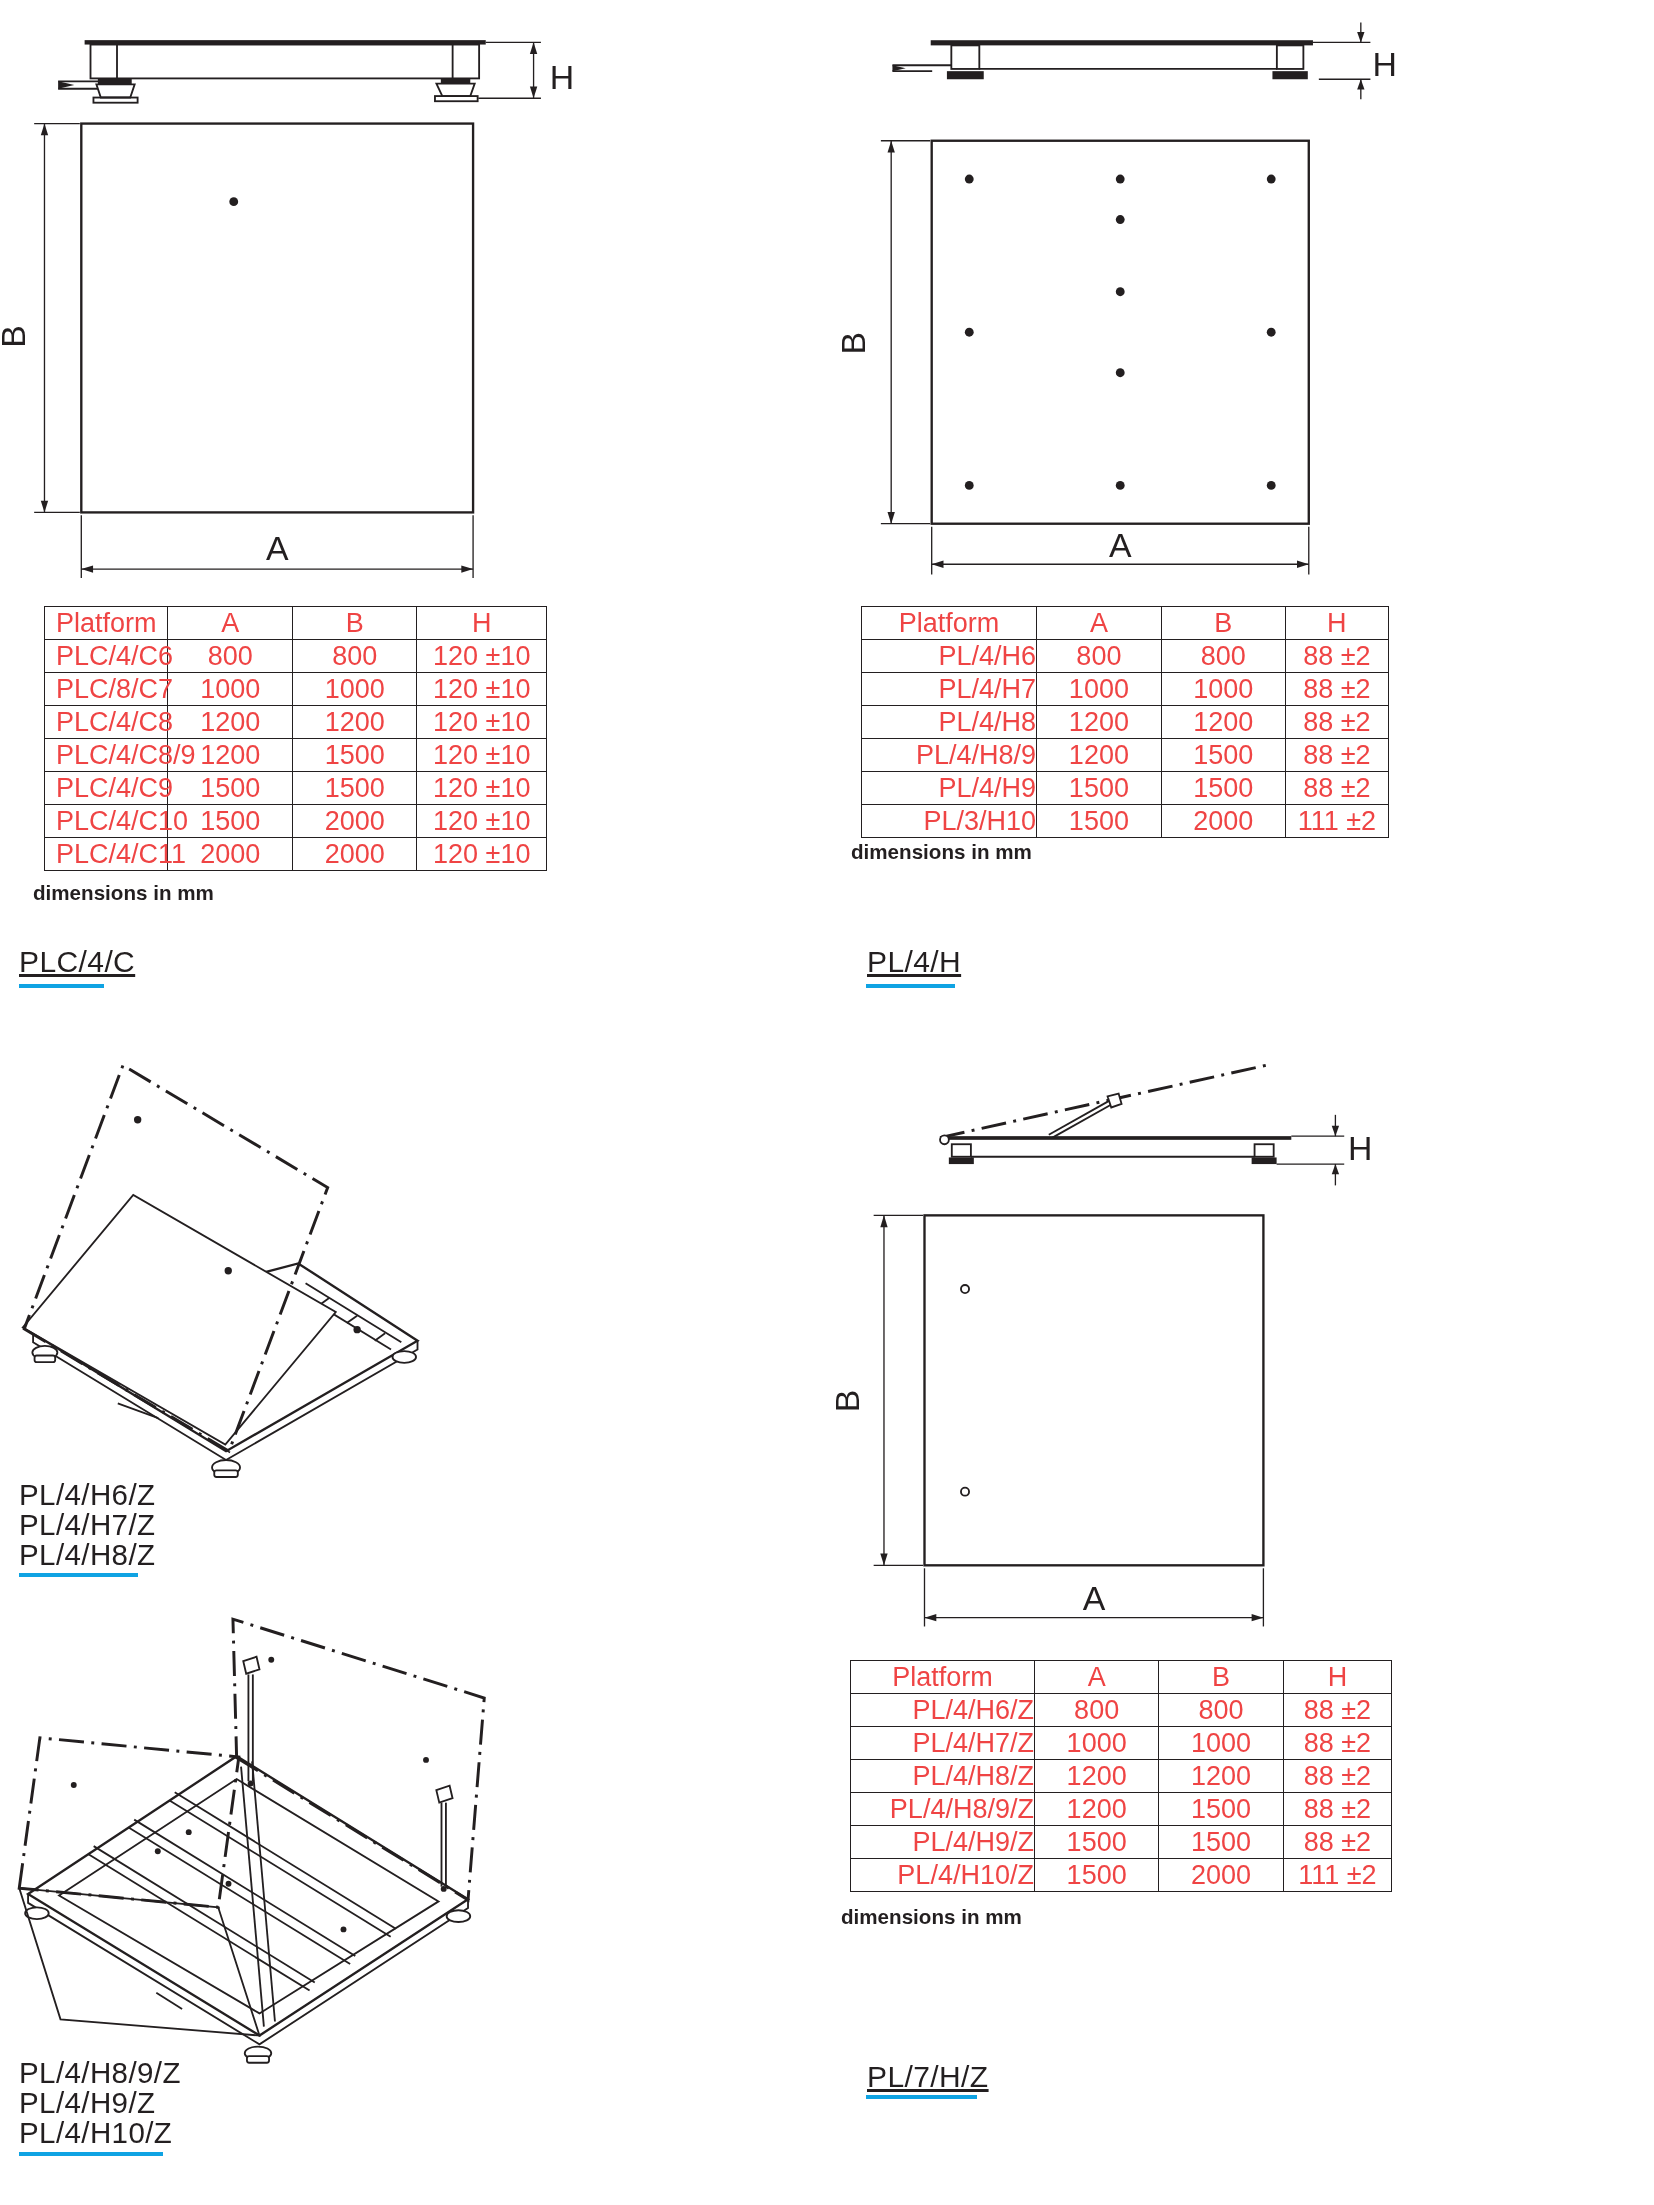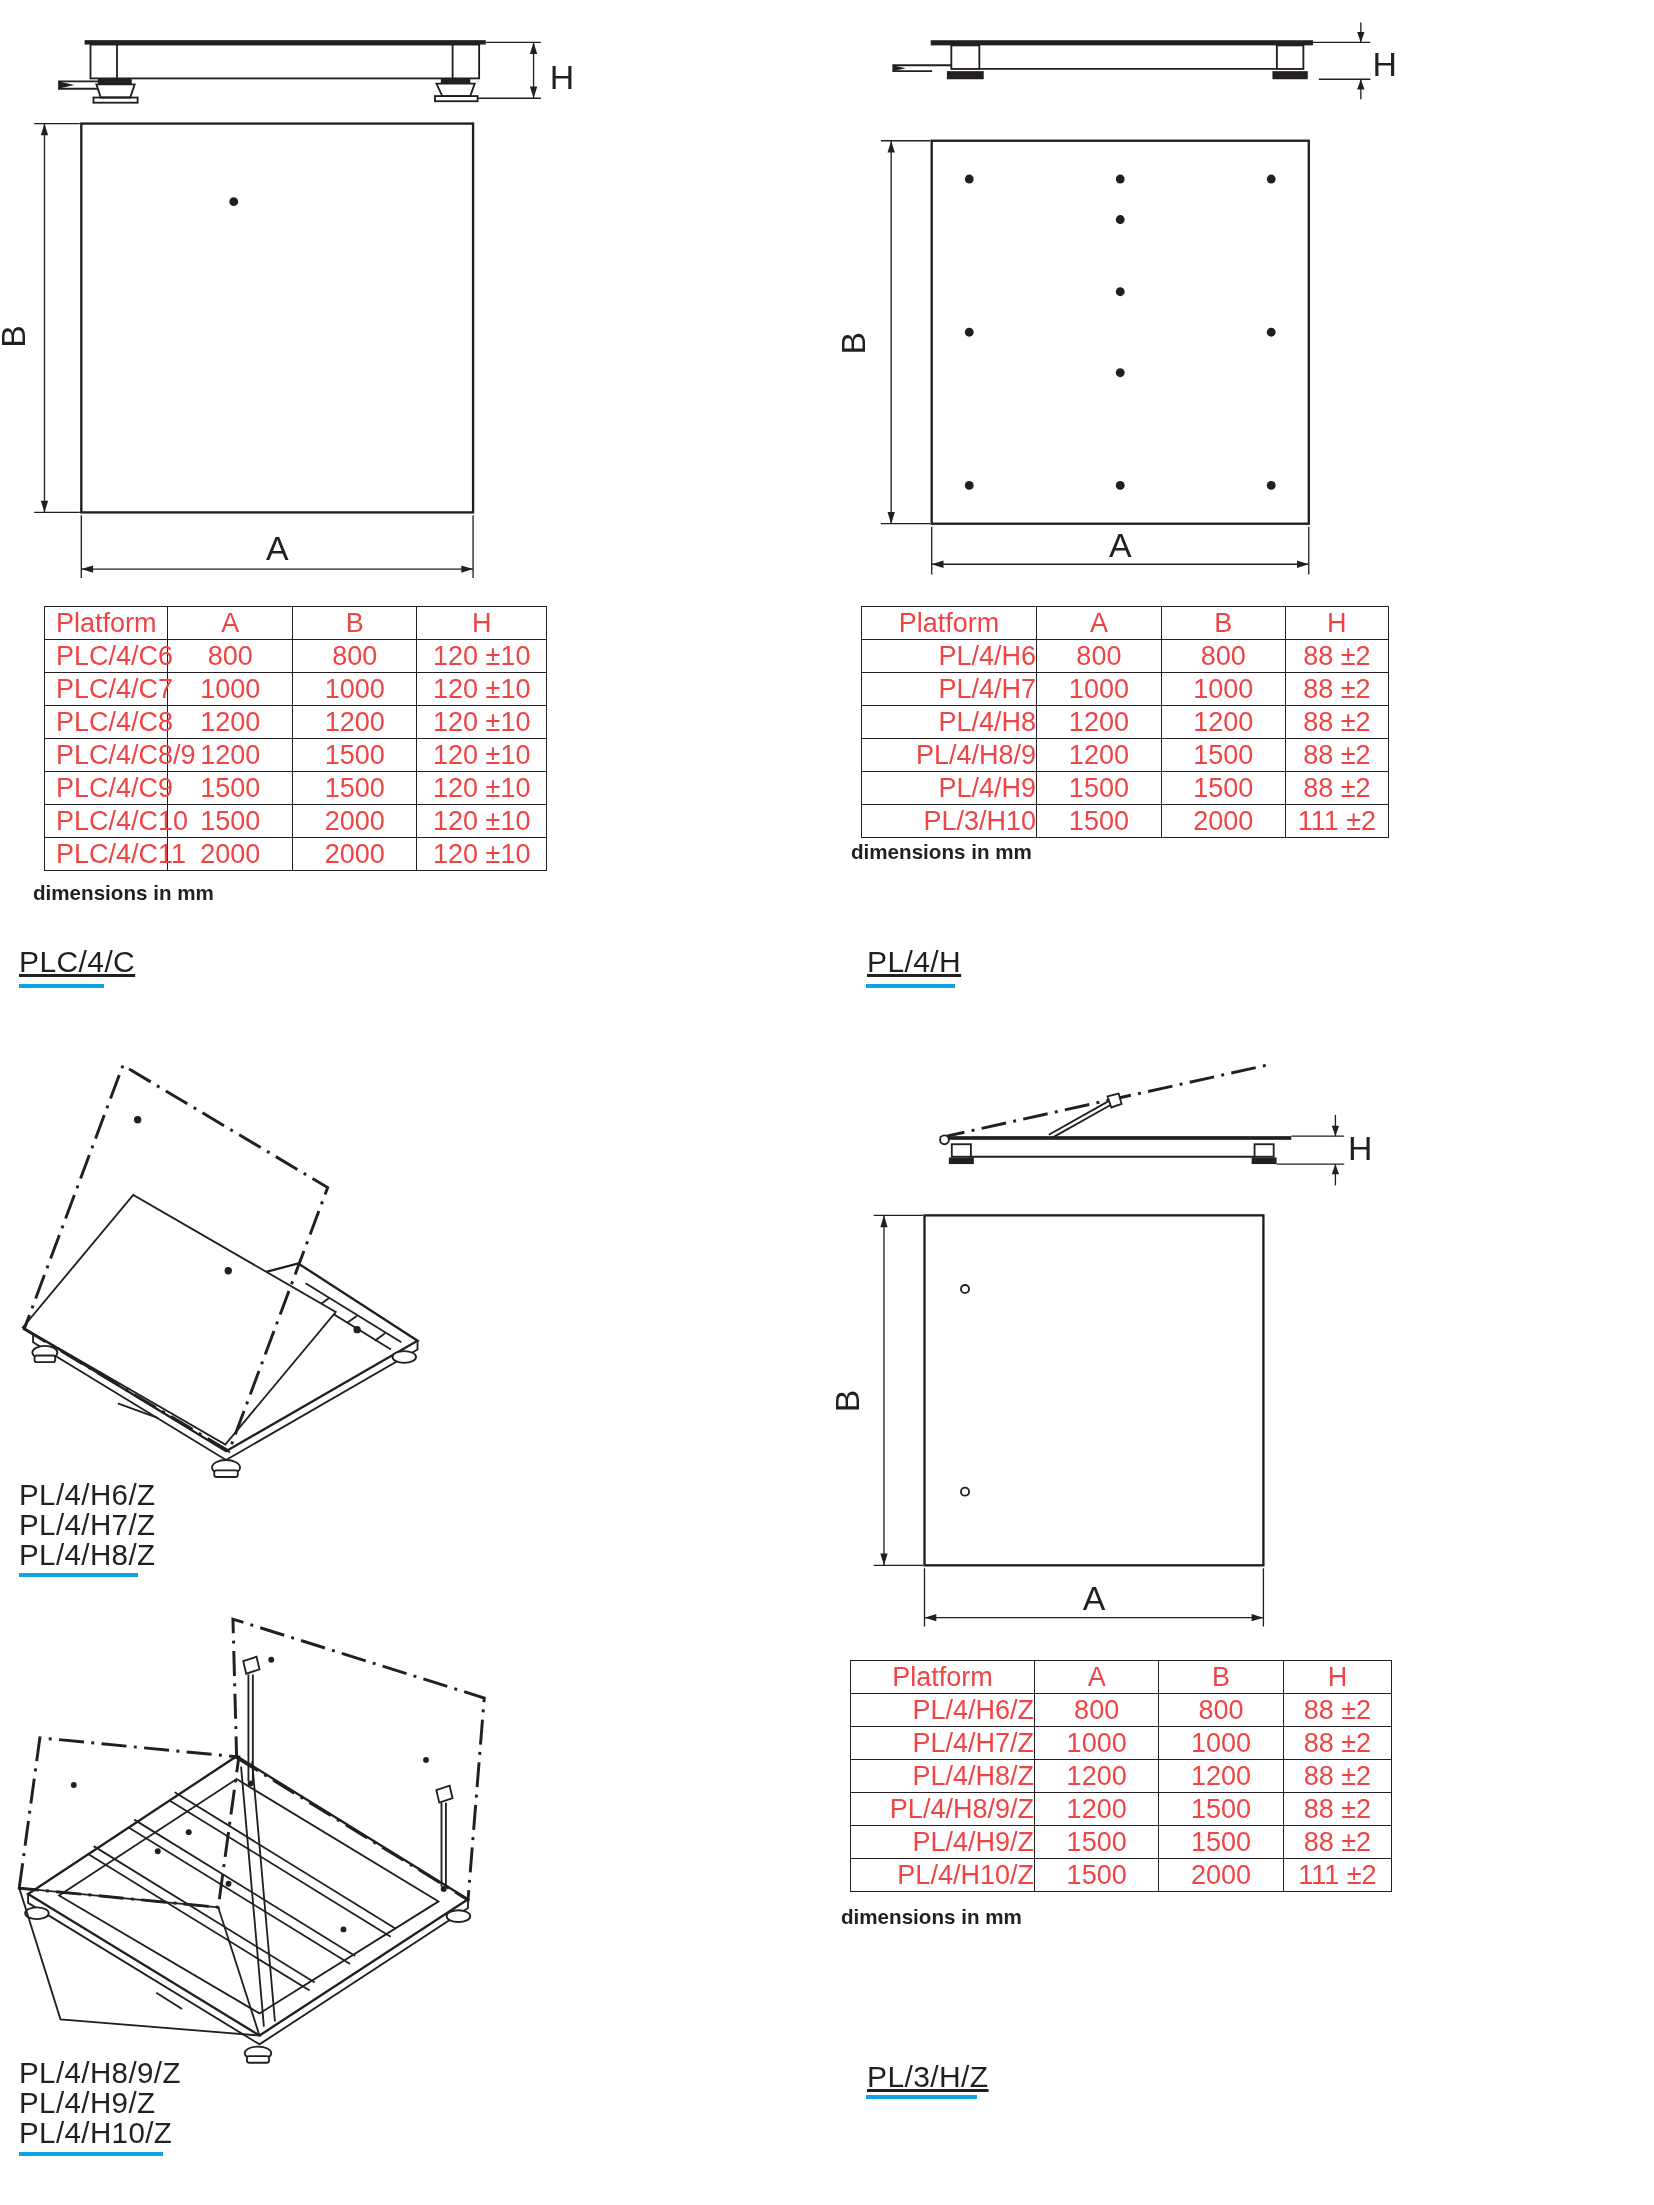--- a/index.html
+++ b/index.html
@@ -98,21 +98,21 @@
         </tr>
       </thead>
     <tbody>
         <tr>
           <td>PLC/4/C6</td>
           <td>800</td>
           <td>800</td>
           <td>120 ±10</td>
         </tr>
         <tr>
-          <td>PLC/4/C7</td>
+          <td>PLC/8/C7</td>
           <td>1000</td>
           <td>1000</td>
           <td>120 ±10</td>
         </tr>
         <tr>
           <td>PLC/4/C8</td>
           <td>1200</td>
           <td>1200</td>
           <td>120 ±10</td>
         </tr>
@@ -438,17 +438,17 @@
         <tr>
           <td>PL/4/H10/Z</td>
           <td>1500</td>
           <td>2000</td>
           <td>111 ±2</td>
         </tr>
       </tbody>
   </table>
   <div class="note" style="left:841px; top:1905px;">dimensions in mm</div>
 
-  <div class="product-label" style="left:867px; top:2060px;">PL/3/H/Z</div>
+  <div class="product-label" style="left:867px; top:2060px;">PL/7/H/Z</div>
   <div class="accent-underline" style="left:866px; top:2095px; width:111px; background:#0fa3e3;"></div>
 
 </div>
 
 
 </body></html>

